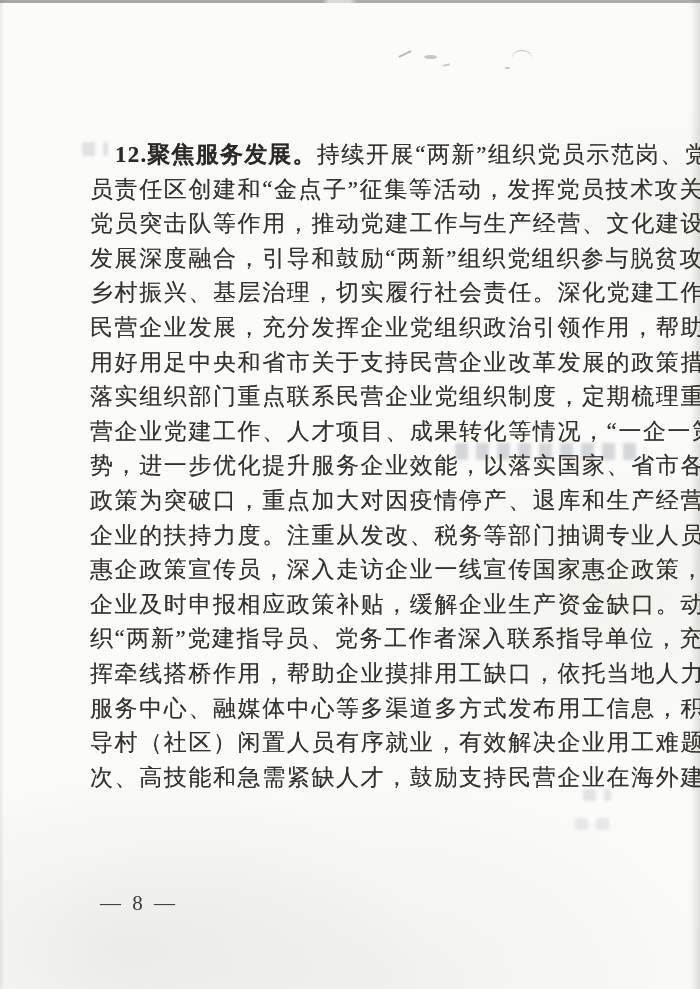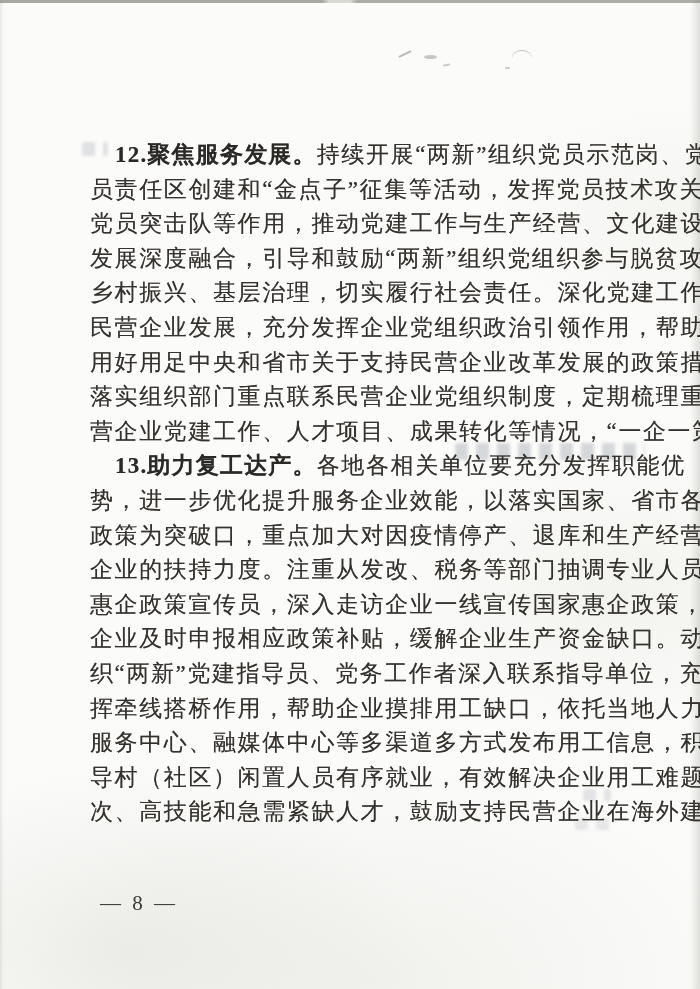--- a/index.html
+++ b/index.html
@@ -85,21 +85,20 @@
   <div id="text-block">
       <div class="line indent"><b>12.聚焦服务发展。</b>持续开展“两新”组织党员示范岗、党</div>
       <div class="line">员责任区创建和“金点子”征集等活动，发挥党员技术攻关组、</div>
       <div class="line">党员突击队等作用，推动党建工作与生产经营、文化建设、事业</div>
       <div class="line">发展深度融合，引导和鼓励“两新”组织党组织参与脱贫攻坚、</div>
       <div class="line">乡村振兴、基层治理，切实履行社会责任。深化党建工作助推</div>
       <div class="line">民营企业发展，充分发挥企业党组织政治引领作用，帮助企业</div>
       <div class="line">用好用足中央和省市关于支持民营企业改革发展的政策措施。</div>
       <div class="line">落实组织部门重点联系民营企业党组织制度，定期梳理重点民</div>
       <div class="line">营企业党建工作、人才项目、成果转化等情况，“一企一策”协调</div>
-      <div class="line indent"><b>13.助力复工达产。</b>各地各相关单位要充分发挥职能优</div>
       <div class="line">势，进一步优化提升服务企业效能，以落实国家、省市各项惠企</div>
       <div class="line">政策为突破口，重点加大对因疫情停产、退库和生产经营困难</div>
       <div class="line">企业的扶持力度。注重从发改、税务等部门抽调专业人员组建</div>
       <div class="line">惠企政策宣传员，深入走访企业一线宣传国家惠企政策，指导</div>
       <div class="line">企业及时申报相应政策补贴，缓解企业生产资金缺口。动员组</div>
       <div class="line">织“两新”党建指导员、党务工作者深入联系指导单位，充分发</div>
       <div class="line">挥牵线搭桥作用，帮助企业摸排用工缺口，依托当地人力资源</div>
       <div class="line">服务中心、融媒体中心等多渠道多方式发布用工信息，积极引</div>
       <div class="line">导村（社区）闲置人员有序就业，有效解决企业用工难题。</div>
       <div class="line">次、高技能和急需紧缺人才，鼓励支持民营企业在海外建立离</div>

